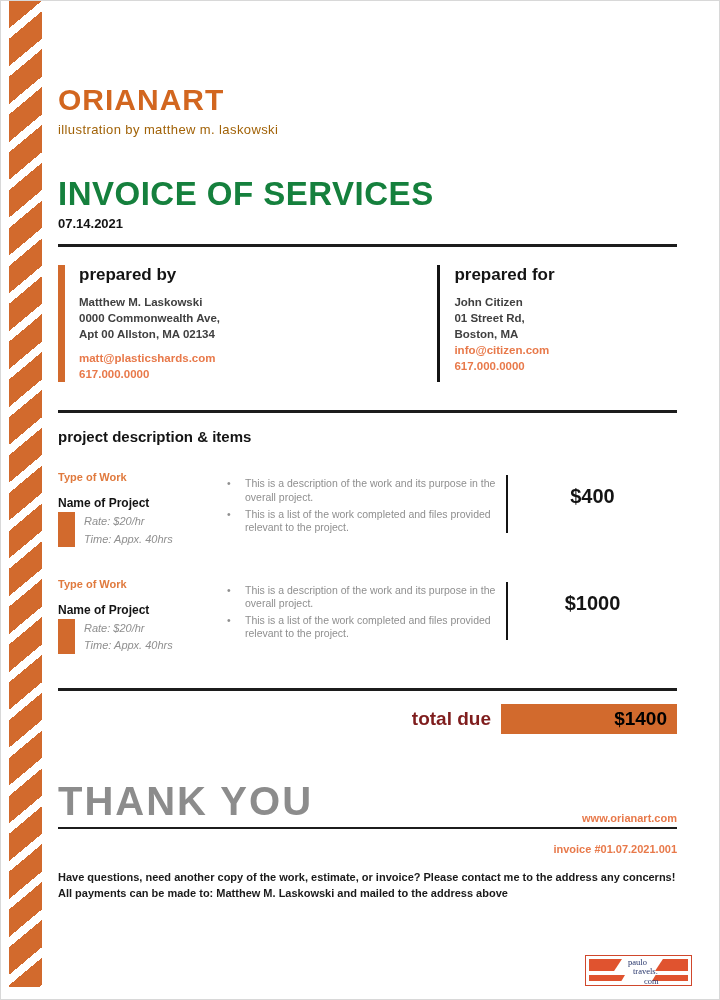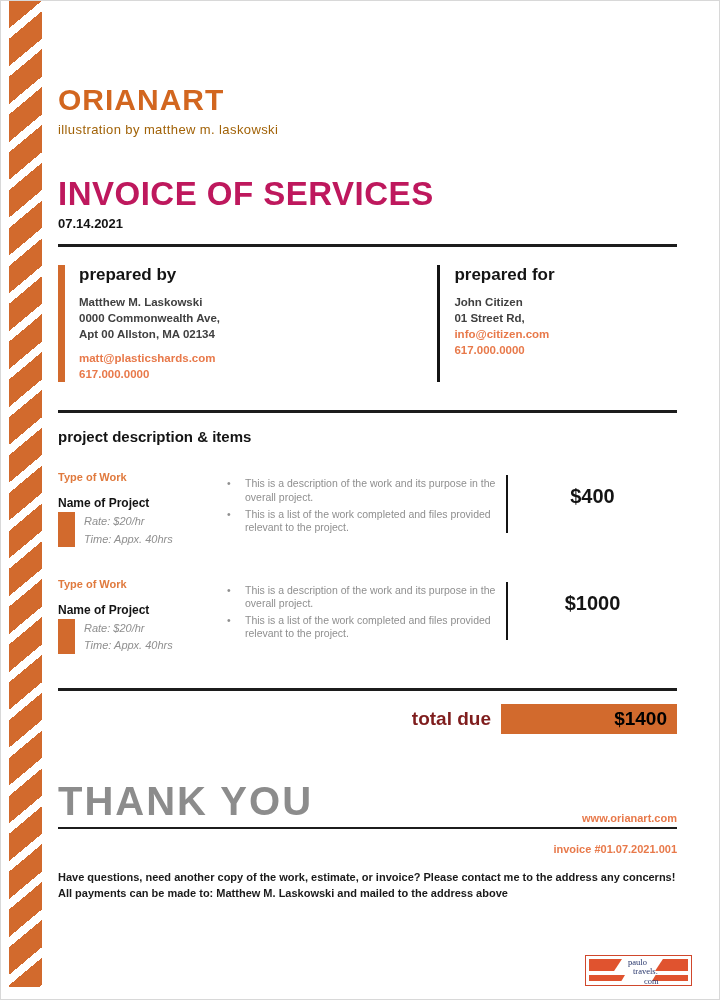--- a/index.html
+++ b/index.html
@@ -8,21 +8,21 @@
     background:#ffffff;border:1px solid #d8d8d8;overflow:hidden;
     font-family:"Liberation Sans", sans-serif;color:#1a1a1a;
   }
   .stripe{
     position:absolute;left:8px;top:0;width:33px;height:986px;
     background:repeating-linear-gradient(140deg,#d26a2d 0,#d26a2d 21px,#ffffff 21px,#ffffff 29px);
   }
   .content{position:absolute;left:57px;top:0;width:619px;}
   .logo{margin-top:82px;font-size:30px;font-weight:800;letter-spacing:1px;color:#d2661f;}
   .tagline{margin-top:5px;font-size:13px;color:#a16207;letter-spacing:0.4px;}
-  .title{margin-top:38px;font-size:33px;font-weight:800;letter-spacing:0.5px;color:#be185d;}
+  .title{margin-top:38px;font-size:33px;font-weight:800;letter-spacing:0.5px;color:#15803d;}
   .date{margin-top:3px;font-size:13px;font-weight:700;color:#141414;}
   .rule{height:3px;background:#1c1c1c;margin-top:13px;}
   .rule.thin{height:2px;}
   .parties{display:flex;margin-top:18px;}
   .party{box-sizing:border-box;padding-left:14px;}
   .party.by{width:350px;border-left:7px solid #d26a2d;margin-left:0;}
   .party.for{width:240px;border-left:3px solid #141414;margin-left:30px;}
   .party-heading{font-size:17px;font-weight:800;color:#141414;margin-bottom:9px;}
   .party-line{font-size:11.5px;font-weight:700;color:#404040;line-height:1.4;}
   .party-line.contact{color:#e8794a;}
@@ -90,20 +90,21 @@
         <div class="party-line">Matthew M. Laskowski</div>
         <div class="party-line">0000 Commonwealth Ave,</div>
         <div class="party-line">Apt 00 Allston, MA 02134</div>
         <div class="party-line contact gap-top">matt@plasticshards.com</div>
         <div class="party-line contact">617.000.0000</div>
       </div>
       <div class="party for">
         <div class="party-heading">prepared for</div>
         <div class="party-line">John Citizen</div>
         <div class="party-line">01 Street Rd,</div>
+        <div class="party-line">Boston, MA</div>
         <div class="party-line contact">info@citizen.com</div>
         <div class="party-line contact">617.000.0000</div>
       </div>
     </div>
 
     <div class="rule" style="margin-top:28px;"></div>
 
     <div class="section-heading">project description &amp; items</div>
 
     <div class="item">

